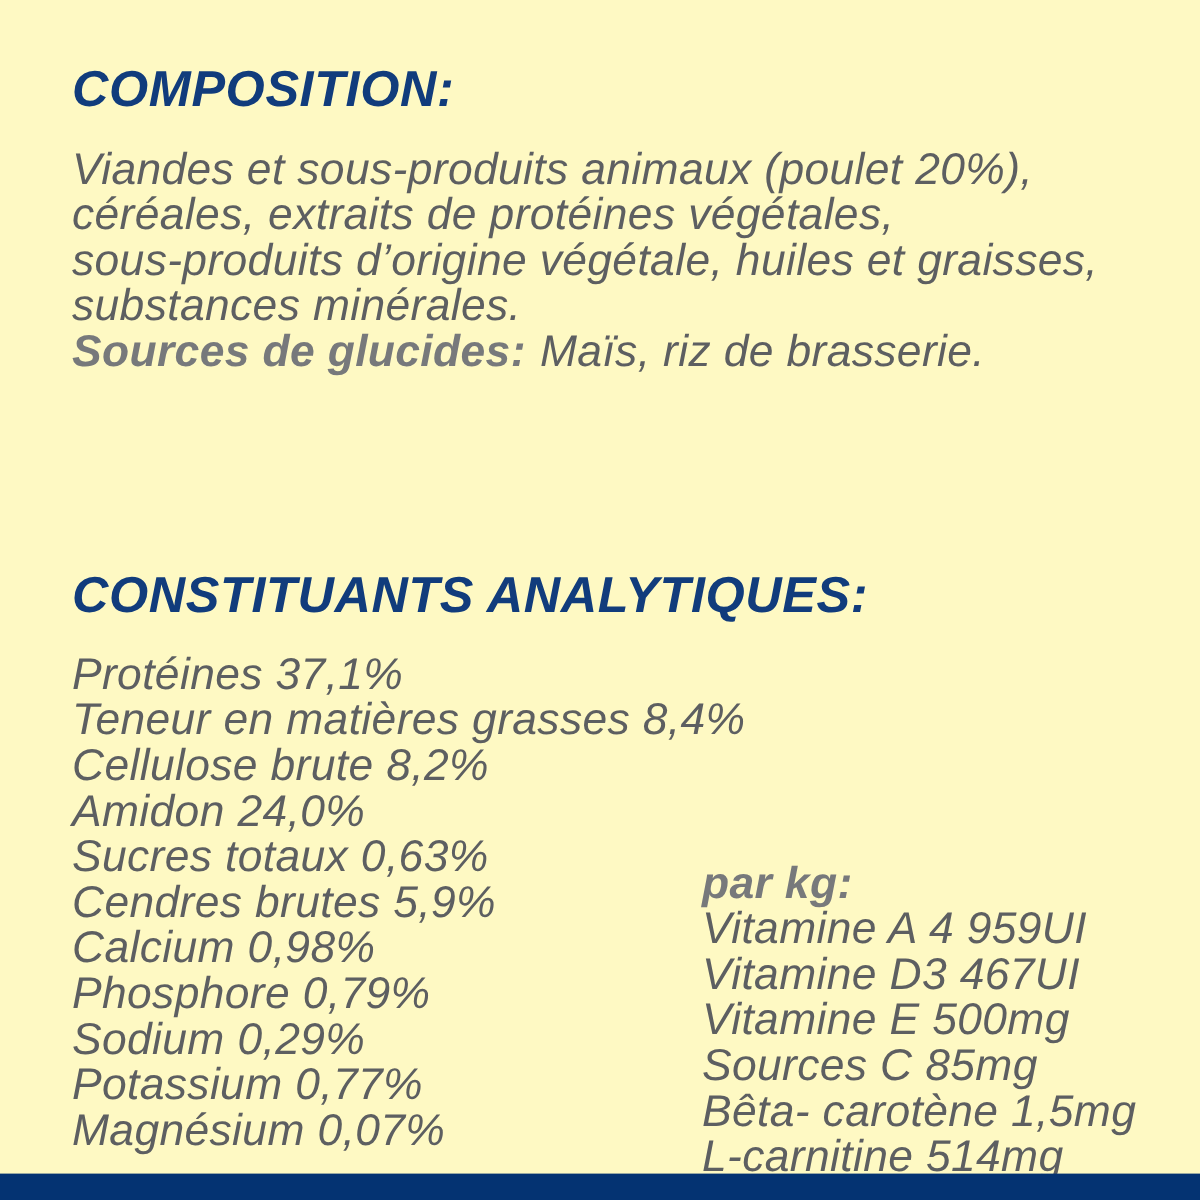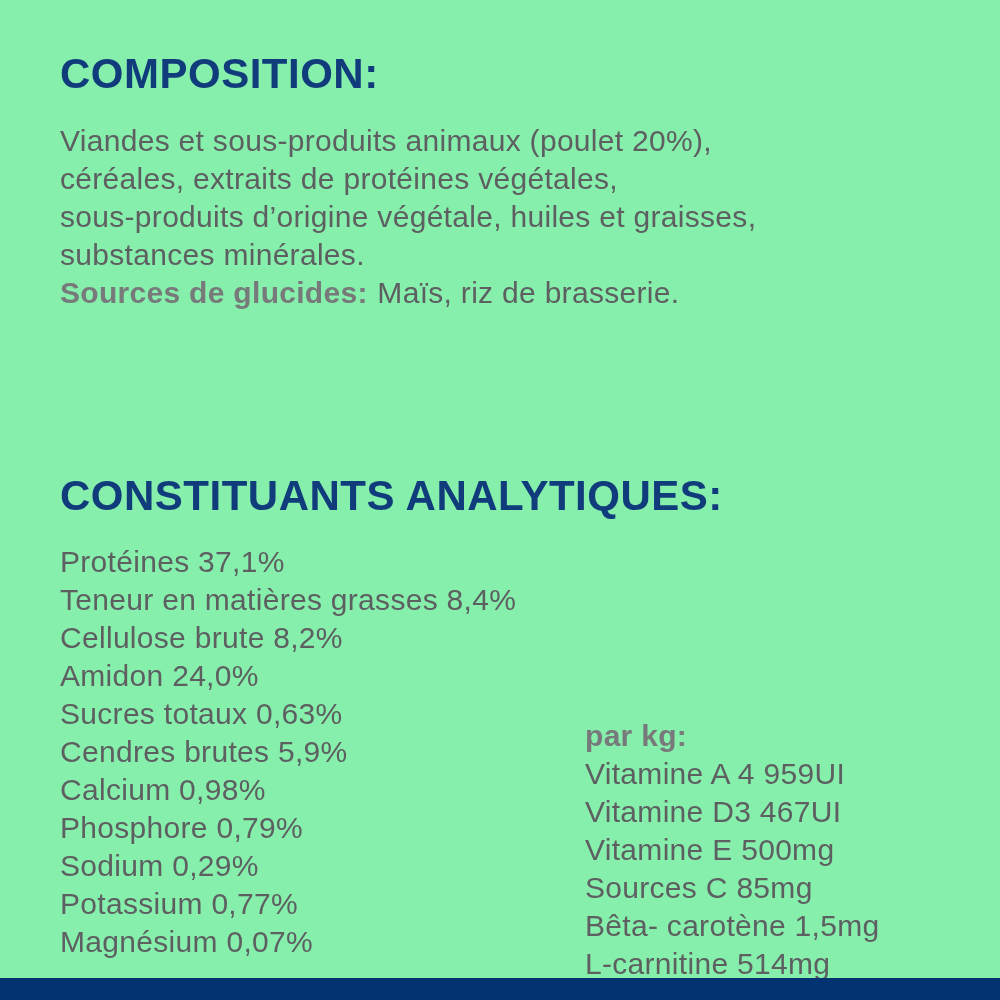--- a/index.html
+++ b/index.html
@@ -1,35 +1,36 @@
 <!DOCTYPE html>
 <html><head>
 <meta charset="utf-8">
 <style>
   * { margin:0; padding:0; box-sizing:border-box; }
   html,body { background:#ffffff; }
   .page {
     position:relative;
     width:1000px; height:1000px;
-    background:#86efac;
+    background:#fef9c3;
     overflow:hidden;
     font-family:"Liberation Sans", sans-serif;
+    font-style:italic;
   }
   .heading {
     position:absolute; left:60px;
     font-size:42px; font-weight:800;
     letter-spacing:0.5px;
     color:#113c7c;
     white-space:nowrap;
   }
   #composition-heading { top:50px; }
   #analytics-heading  { top:472px; }
   .bodytext {
     color:#5d5f61;
-    font-size:30px;
+    font-size:37px;
     line-height:38px;
     letter-spacing:0.3px;
   }
   .composition-para {
     position:absolute; left:60px; top:122px;
     width:900px;
   }
   .bold-gray { font-weight:bold; color:#77797b;margin-top:36px; }
   .sources-value { margin-left:0.32em; }
   .analytes {

